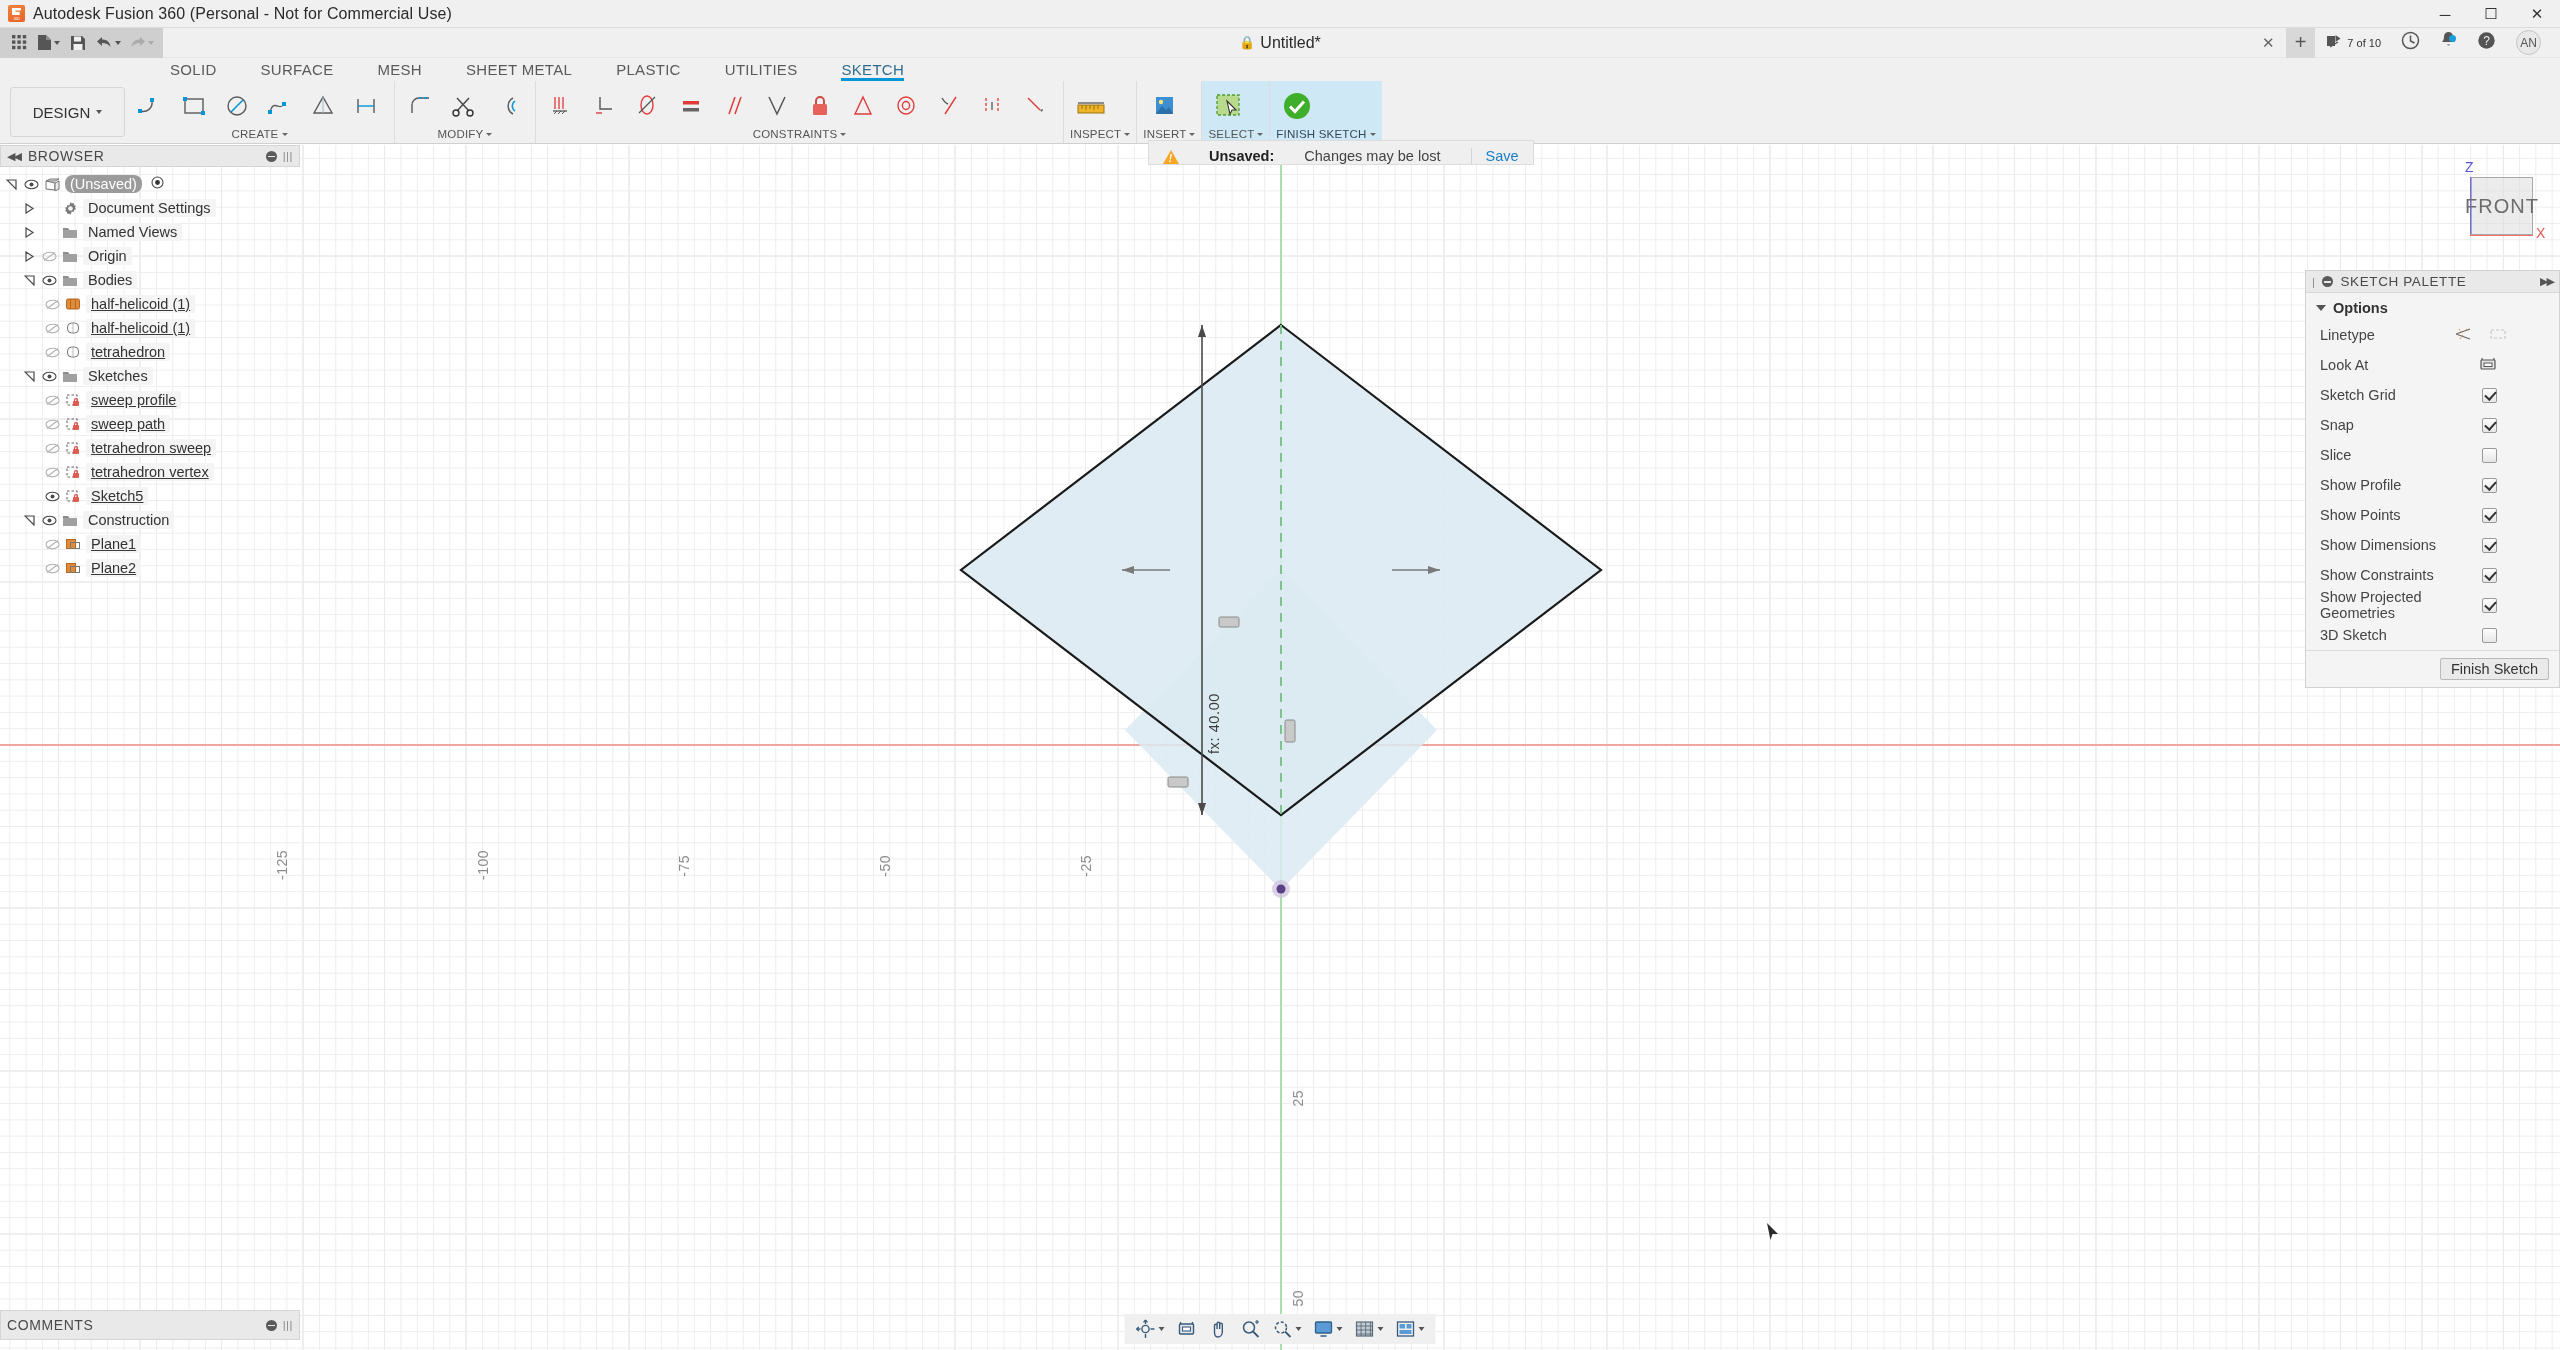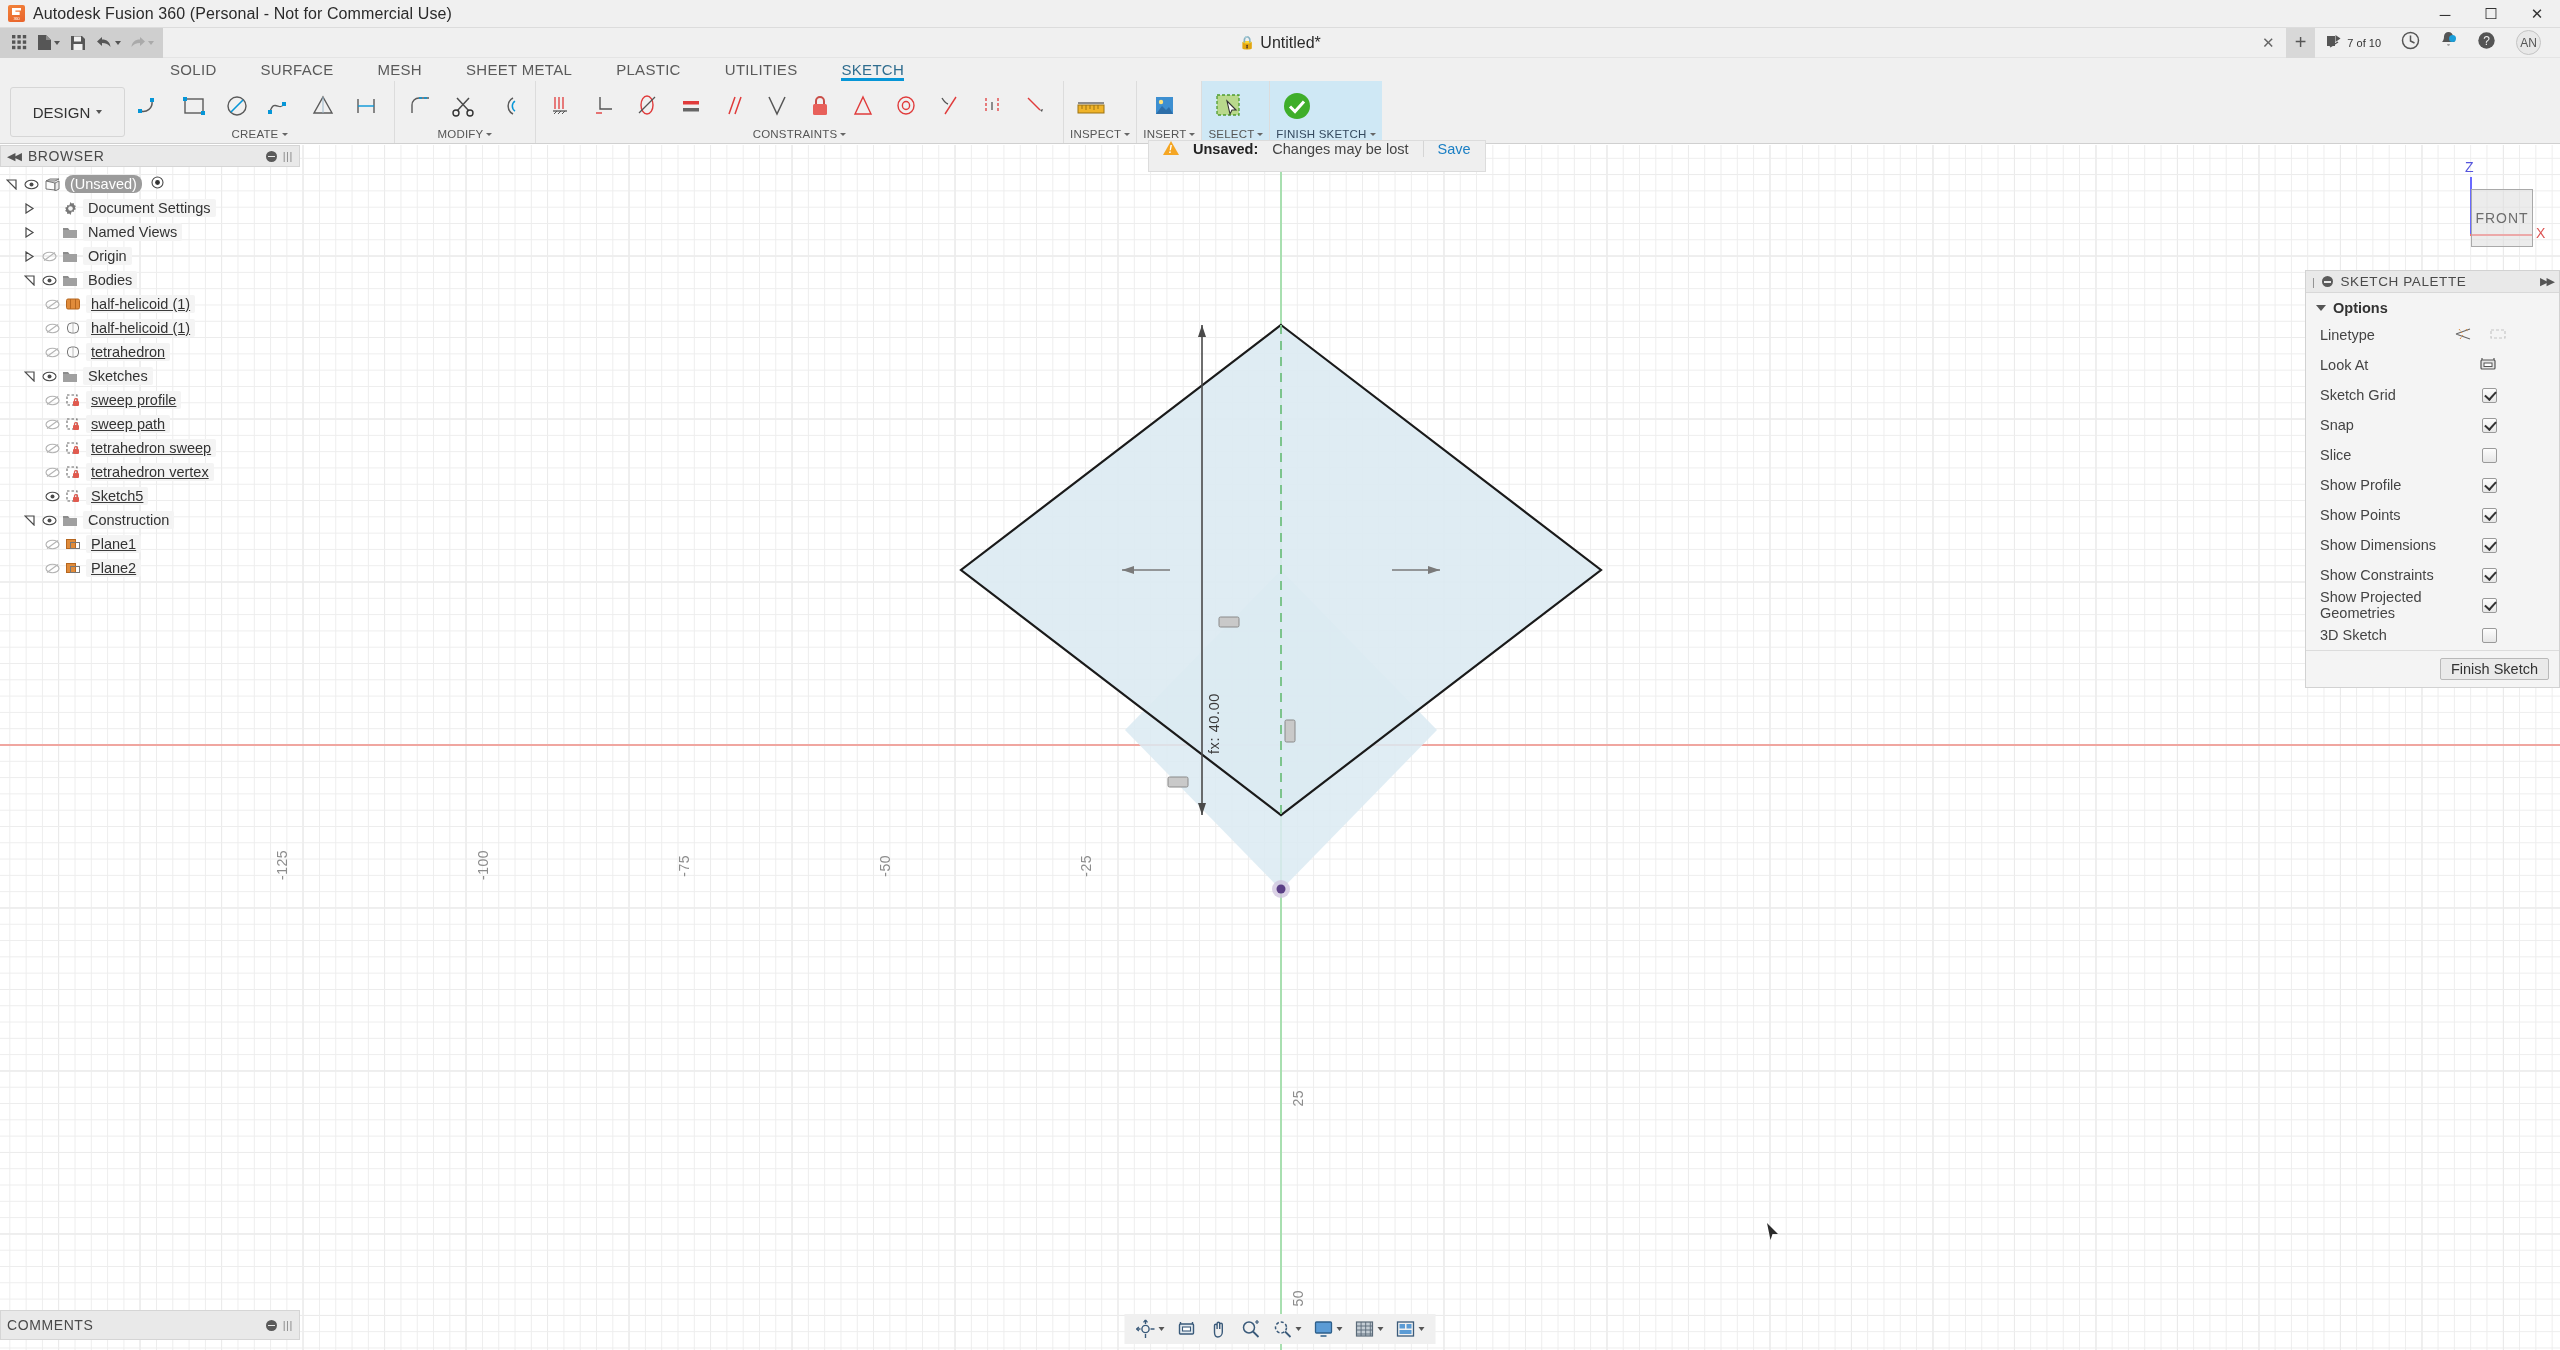--- a/index.html
+++ b/index.html
@@ -116,36 +116,36 @@
   .btree { padding:5px 0 0 0; font-size:14.5px; }
   .trow { height:24px; display:flex; align-items:center; gap:5px; padding-left:4px; white-space:nowrap;}
   .tlabel { padding:1px 5px; border-radius:2px; background:#f4f4f4; color:#333;}
   .tlabel.sel { background:#9b9b9b; color:#fff;border-radius:8px;}
   .arw { width:14px; height:14px; display:flex; align-items:center; justify-content:center;}
   .eye { width:16px; height:14px; display:flex; align-items:center; justify-content:center;}
   .ficon { width:16px; height:14px; display:flex; align-items:center; justify-content:center;}
   .ind1 { padding-left:22px;} .ind2 { padding-left:44px;text-decoration:underline;}
 
   
-  .unsaved { position:absolute; left:1148px; top:-5px; height:32px; background:#efefef;
-             border:1px solid #dcdcdc; display:flex; align-items:flex-start; gap:14px; padding:0 14px;
+  .unsaved { position:absolute; left:1148px; top:-5px; height:25px; background:#efefef;
+             border:1px solid #dcdcdc; display:flex; align-items:flex-end; gap:30px; padding:0 14px;
              font-size:14.5px;}
   .unsaved b { color:#222; font-weight:bold;}
   .unsaved .chg { color:#444;}
   .unsaved .sv { color:#1b7fc4; border-left:1px solid #d5d5d5; padding-left:14px; }
   .warn { width:0;height:0;border-left:8px solid transparent;border-right:8px solid transparent;
           border-bottom:14px solid #f5a623; position:relative;}
   .warn:after{content:"!";position:absolute;left:-2.2px;top:3px;font-size:10px;color:#fff;font-weight:bold;}
 
   
   .viewcube { position:absolute; right:14px; top:12px; width:105px; height:95px;}
-  .vc-face { position:absolute; left:30px; top:32px; width:62px; height:58px;
+  .vc-face { position:absolute; left:30px; top:20px; width:62px; height:58px;
              border:1px solid #a9a9a9; background:rgba(220,220,220,.55);
              display:flex; align-items:center; justify-content:center;
-             font-size:14px; color:#6d6d6d; letter-spacing:1px;}
+             font-size:20px; color:#6d6d6d; letter-spacing:1px;}
   .vc-z { position:absolute; left:29px; top:20px; width:2px; height:58px; background:#6a6aff;}
   .vc-x { position:absolute; left:29px; top:77px; width:63px; height:2px; background:#ff6a6a;}
   .vc-zl { position:absolute; left:24px; top:2px; font-size:14px; color:#5555dd;}
   .vc-xl { position:absolute; left:95px; top:68px; font-size:14px; color:#dd5555;}
 
   
   .palette { position:absolute; right:0; top:125px; width:255px; background:#f4f4f4;
              border:1px solid #d2d2d2; }
   .phead { height:22px; background:#e9e9e9; border-bottom:1px solid #d8d8d8; display:flex;
            align-items:center; gap:7px; padding:0 6px; font-size:13.5px; color:#4a4a4a; letter-spacing:.6px;}

